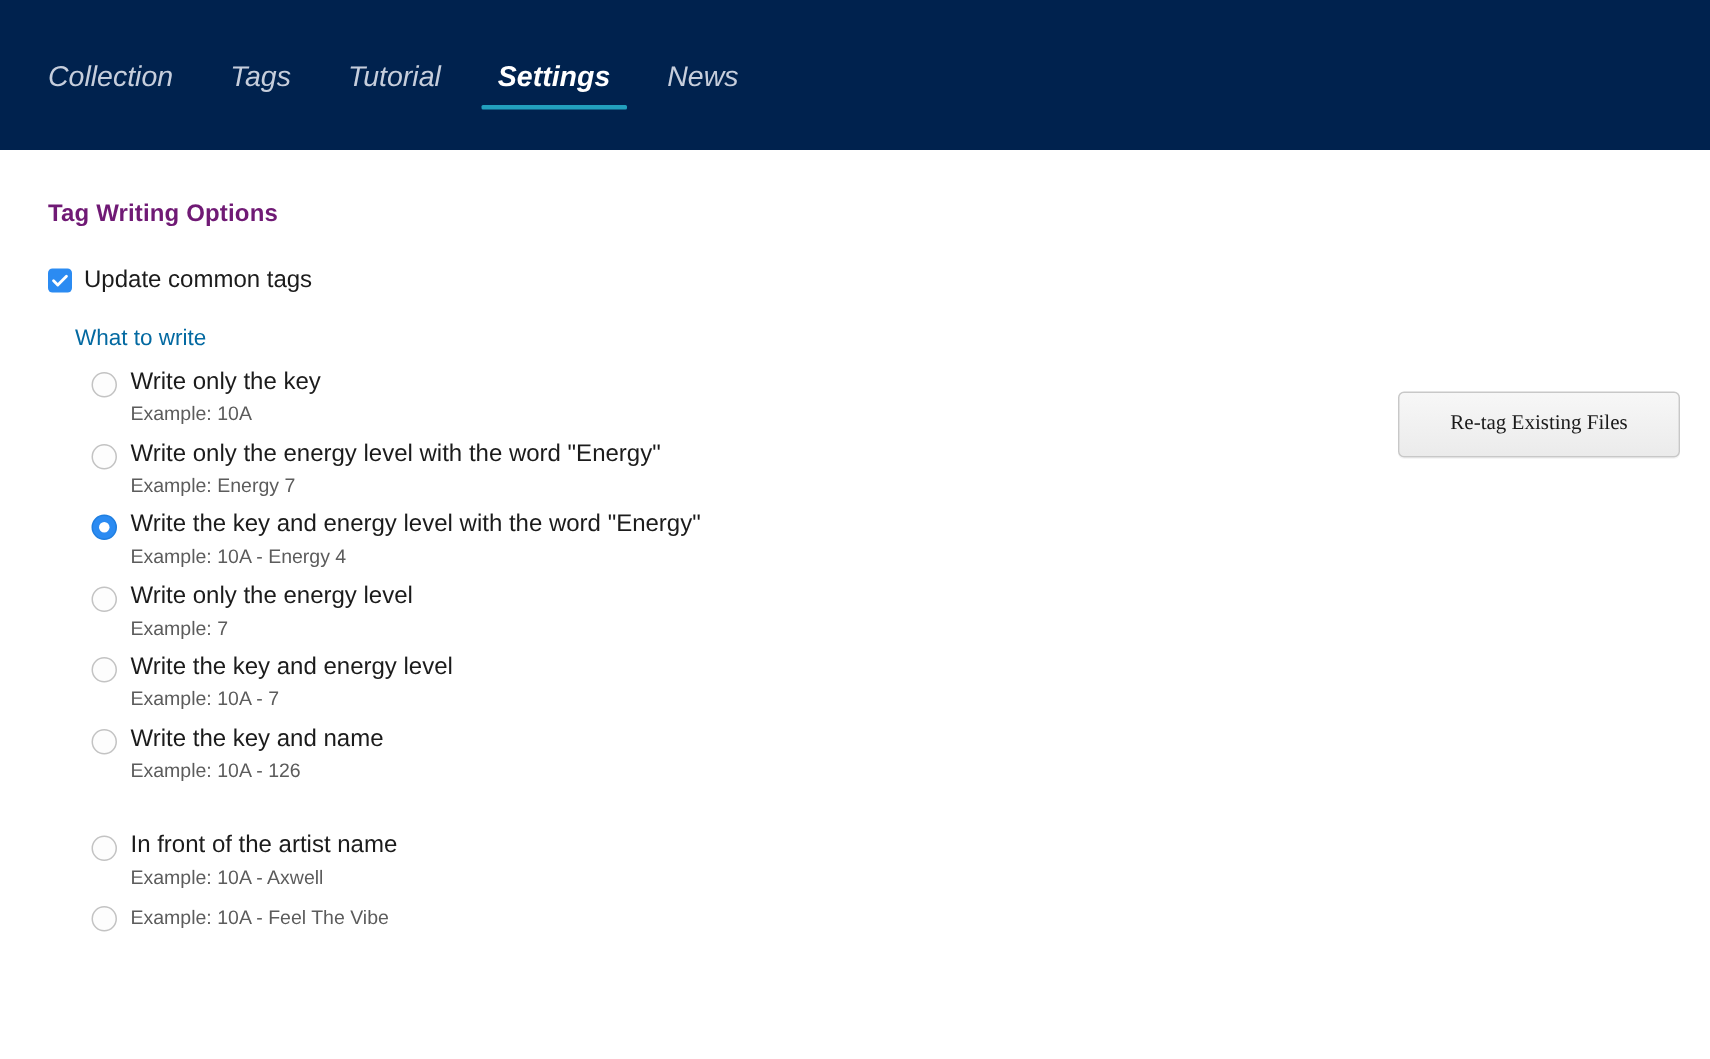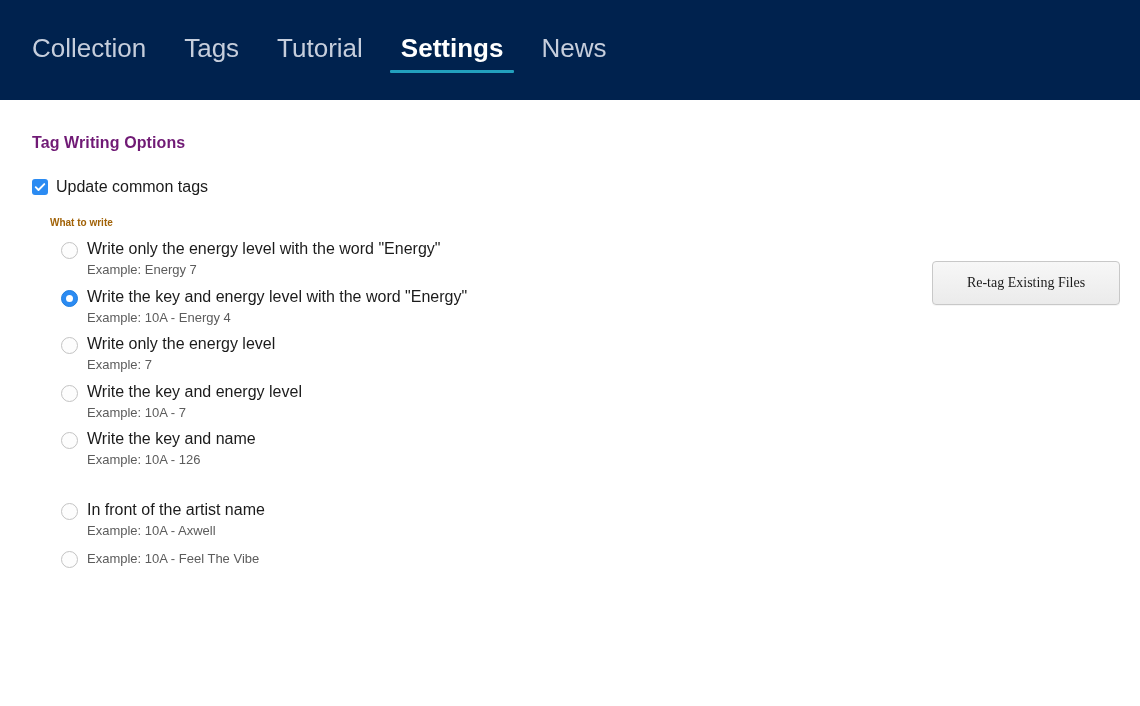--- a/index.html
+++ b/index.html
@@ -27,26 +27,27 @@
     padding: 0 0 0 32px;
   }
   .nav-tabs {
     display: flex;
     align-items: flex-end;
     height: 46px;
     gap: 0;
   }
   .nav-tab {
     position: relative;
-    font-size: 26px;
+    font-size: 19px;
     color: #c6cedc;
     padding: 0 19px 12px 19px;
     line-height: 1;
     cursor: pointer;
     white-space: nowrap;
+    font-style: italic;
   }
   .nav-tab:first-child { padding-left: 0; }
   .nav-tab.active {
     color: #ffffff;
     font-weight: bold;
   }
   .nav-tab.active::after {
     content: "";
     position: absolute;
     left: 8px;
@@ -108,23 +109,23 @@
   .cb svg { display: block; }
   .cb-label {
     font-size: 16px;
     color: #1b1b1b;
     cursor: pointer;
   }
 
   
   .group { margin-left: 18px; }
   .group-title {
-    font-size: 10px;
-    font-weight: bold;
-    color: #a16207;
+    font-size: 15px;
+    font-weight: normal;
+    color: #0369a1;
     margin: 0;
   }
   .group-what { margin-top: 21px; }
   .group-where { margin-top: 32px; }
 
   .options { margin-top: 11px; }
 
   .option {
     display: flex;
     align-items: flex-start;
@@ -201,20 +202,27 @@
     </span>
     <span class="cb-label">Update common tags</span>
   </div>
 
   <div class="group group-what">
     <h2 class="group-title">What to write</h2>
     <div class="options" id="what-options">
         <div class="option">
           <span class="radio"></span>
           <div class="option-texts">
+            <span class="option-label">Write only the key</span>
+            <span class="option-example">Example: 10A</span>
+          </div>
+        </div>
+        <div class="option">
+          <span class="radio"></span>
+          <div class="option-texts">
             <span class="option-label">Write only the energy level with the word "Energy"</span>
             <span class="option-example">Example: Energy 7</span>
           </div>
         </div>
         <div class="option">
           <span class="radio checked"></span>
           <div class="option-texts">
             <span class="option-label">Write the key and energy level with the word "Energy"</span>
             <span class="option-example">Example: 10A - Energy 4</span>
           </div>

